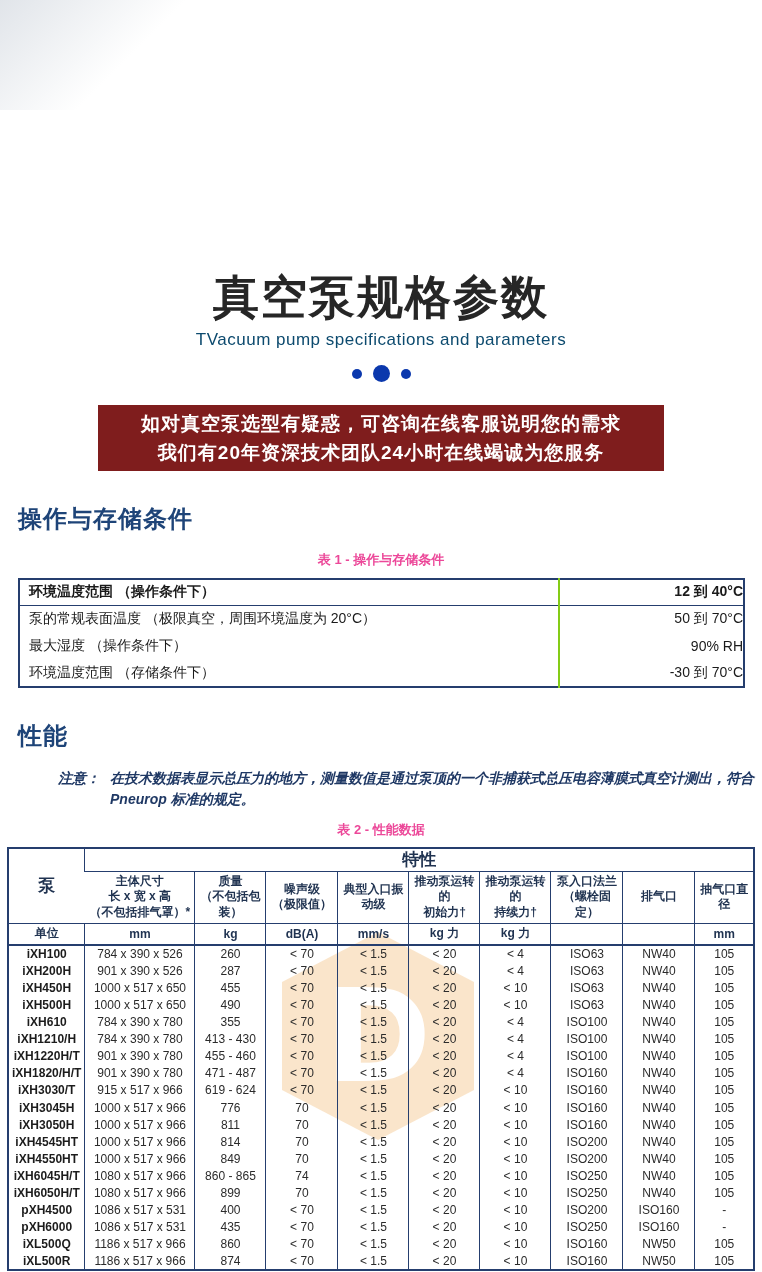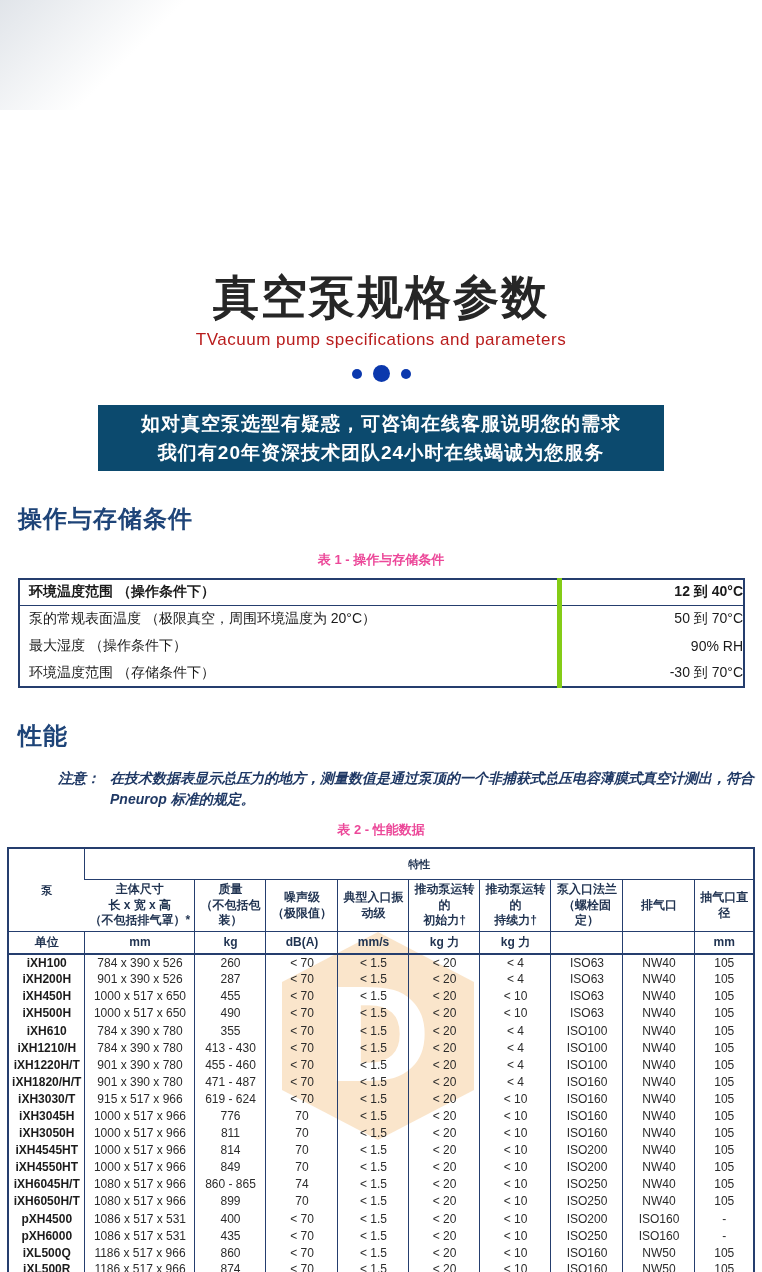--- a/index.html
+++ b/index.html
@@ -11,53 +11,53 @@
   }
   .corner-shade {
     position:absolute; top:0; left:0; width:230px; height:110px; z-index:0;
     background:linear-gradient(135deg, rgba(175,185,198,.38) 0%, rgba(255,255,255,0) 55%);
   }
   .content { position:relative; z-index:1; }
 
   
   .hero { padding-top:272px; text-align:center; }
   .hero-title { font-size:46px; font-weight:bold; color:#262626; letter-spacing:2px; line-height:1.1; }
-  .hero-sub { margin-top:7px; font-size:17px; color:#b91c1c; letter-spacing:.5px; }
+  .hero-sub { margin-top:7px; font-size:17px; color:#0c4a6e; letter-spacing:.5px; }
   .dots { margin-top:15px; display:flex; justify-content:center; align-items:center; gap:11px; height:18px; }
   .dot { border-radius:50%; background:#0b38ad; width:10px; height:10px; }
   .dot.big { width:17px; height:17px; }
   .banner {
     width:566px; margin:22px auto 0; padding:4px 0;
-    background:#0c4a6e; color:#fff; 
+    background:#7f1d1d; color:#fff; 
     font-size:19px; font-weight:bold; line-height:29px; letter-spacing:1px;
   }
 
   
   .sec-heading { margin:32px 0 0 18px; font-size:24px; font-weight:bold; color:#1e4478; letter-spacing:1px; }
   .tbl-caption { margin-top:16px; text-align:center; font-size:13px; font-weight:bold; color:#ec4899; }
 
   
   table { border-collapse:collapse; }
   .t1 { width:727px; margin:9px 0 0 18px; border:2px solid #253e6e; font-size:14px; color:#1a1a1a; }
   .t1 td { height:27px; vertical-align:middle; }
-  .t1 .t1-label { padding-left:9px; border-right:5px solid #84cc16; }
+  .t1 .t1-label { padding-left:9px; border-right:2px solid #84cc16; }
   .t1 .t1-value { text-align:right; }
   .t1 tr.bold td { font-weight:bold; border-bottom:1px solid #253e6e; }
 
   
   .note { display:flex; margin:16px 0 0 18px; font-size:14px; line-height:21px; color:#1f3864; font-style:italic;justify-content:flex-end; }
   .note-label { font-weight:bold; width:52px; flex:none; }
   .note-text { width:652px; font-weight:bold; }
 
   
   .t2 { width:746px; margin:8px auto 0; border:2px solid #253e6e; table-layout:fixed; }
   .t2 th, .t2 td { border-left:1px solid #253e6e; text-align:center; vertical-align:middle; }
   .t2 th:first-child, .t2 td:first-child { border-left:none; }
   .t2 th { color:#1f3250; font-weight:bold; font-size:12px; white-space:pre-line; line-height:1.3; }
-  .t2 .group-row th { height:32px; border-bottom:1px solid #253e6e; font-size:11px; }
+  .t2 .group-row th { height:20px; border-bottom:1px solid #253e6e; font-size:17px; }
   .t2 .head-row th { height:52px; border-bottom:1px solid #253e6e; }
   .t2 .unit-row td { height:22px; font-weight:bold; color:#1f3250; font-size:12px; border-bottom:2px solid #253e6e; }
   .t2 tbody td { height:17.1px; font-size:12px; color:#2b2b2b; }
   .t2 td.pump-name { font-weight:bold; color:#1c1c1c; }
 
   
   .watermark { position:absolute; left:282px; top:932px; width:192px; height:208px; z-index:0; }
   .watermark .hex {
     position:absolute; inset:0; background:#f7d5ab; opacity:.62;
     clip-path:polygon(50% 0%, 100% 24%, 100% 76%, 50% 100%, 0% 76%, 0% 24%);

